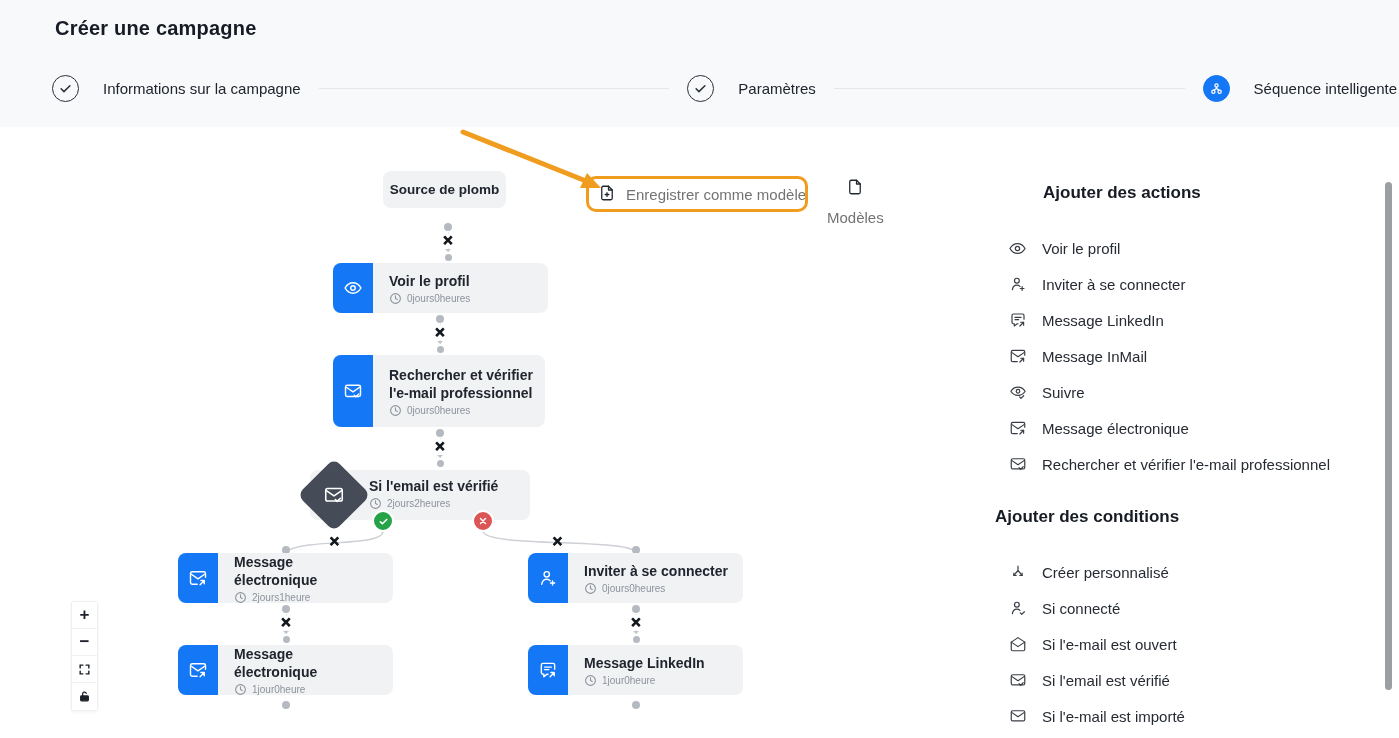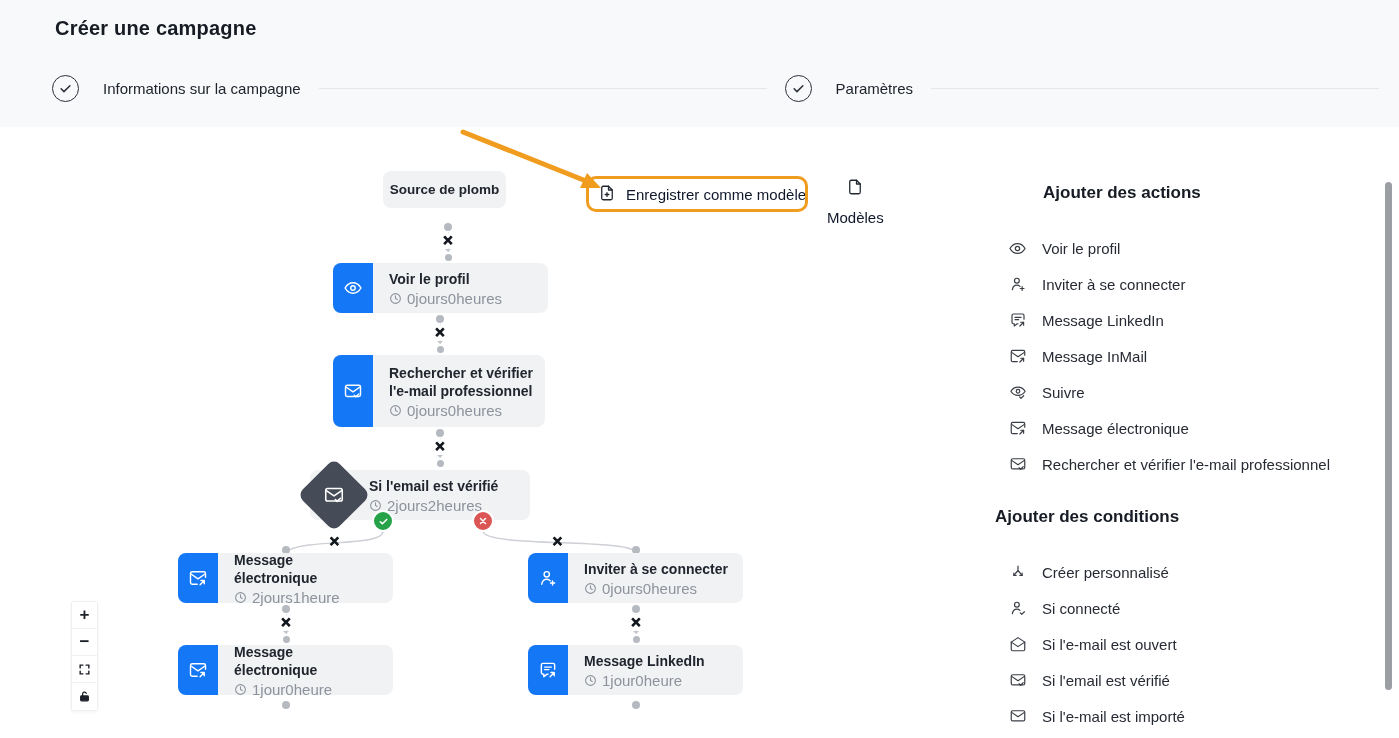--- a/index.html
+++ b/index.html
@@ -13,29 +13,29 @@
   .step { display:flex; align-items:center; gap:24px; flex:0 0 auto; }
   .step-circle { width:27px; height:27px; border-radius:50%; border:1.6px solid #2a3039; display:flex; align-items:center; justify-content:center; background:transparent; }
   .step-circle.filled { background:#1477f5; border-color:#1477f5; }
   .step-label { font-size:15px; color:#20242c; white-space:nowrap; }
   .step-line { flex:1 1 auto; height:1px; background:#e3e6ea; margin:0 18px; }
 
   
   .canvas { position:absolute; left:0; top:127px; width:1399px; height:611px; background:#ffffff; }
 
   
-  .tool-btn { position:absolute; height:32px; display:flex; align-items:center; gap:10px; font-size:15px; color:#0f172a; cursor:pointer; background:none; border:none; font-family:inherit; }
+  .tool-btn { position:absolute; height:32px; display:flex; align-items:center; gap:10px; font-size:15px; color:#737373; cursor:pointer; background:none; border:none; font-family:inherit; }
   .hl-ring { position:absolute; left:586px; top:49px; width:222px; height:36px; border:3px solid #f09c1e; border-radius:10px; pointer-events:none; }
 
   
   .node { position:absolute; display:flex; border-radius:8px; background:#f1f2f4; }
   .node-icon { width:40px; border-radius:8px 0 0 8px; background:#1477f5; display:flex; align-items:center; justify-content:center; color:#fff; flex:0 0 40px; }
   .node-body { padding:8px 14px 8px 16px; display:flex; flex-direction:column; justify-content:center; gap:2px; }
   .node-title { font-size:14px; font-weight:700; color:#20252e; line-height:18px; }
-  .node-delay { display:flex; align-items:center; gap:5px; font-size:15px; color:#8d939c; }
+  .node-delay { display:flex; align-items:center; gap:5px; font-size:10px; color:#8d939c; }
   .source-node { position:absolute; background:#f1f2f4; border-radius:8px; display:flex; align-items:center; justify-content:center; font-size:13.5px; font-weight:700; color:#20252e; }
 
   
   .cond-body { position:absolute; background:#f1f2f4; border-radius:8px; }
   .cond-text { position:absolute; left:59px; top:7px; display:flex; flex-direction:column; gap:2px; }
   .diamond { position:absolute; width:52px; height:52px; background:#454c57; border-radius:8px; transform:rotate(45deg); display:flex; align-items:center; justify-content:center; }
   .diamond svg { transform:rotate(-45deg); }
   .badge { position:absolute; width:22px; height:22px; border-radius:50%; display:flex; align-items:center; justify-content:center; border:2px solid #fff; }
   .badge.yes { background:#26a348; }
   .badge.no { background:#dc5555; }
@@ -88,20 +88,31 @@
     <div class="step-line"></div>
     <div class="step">
       <span class="step-circle">
         <svg width="15" height="15" viewBox="0 0 24 24" fill="none" stroke="#2a3039" stroke-width="2.4" stroke-linecap="round" stroke-linejoin="round">
             <path d="M5 12.5l4.5 4.5L19 7.5"></path>
           </svg>
       </span>
       <span class="step-label">Paramètres</span>
     </div>
     <div class="step-line"></div>
+    <div class="step">
+      <span class="step-circle filled">
+        <svg width="15" height="15" viewBox="0 0 24 24" fill="none" stroke="#ffffff" stroke-width="2" stroke-linecap="round">
+            <circle cx="12" cy="7" r="2.6"></circle>
+            <circle cx="7" cy="17" r="2.6"></circle>
+            <circle cx="17" cy="17" r="2.6"></circle>
+            <path d="M12 9.6v2.4M12 12l-4 2.6M12 12l4 2.6"></path>
+          </svg>
+      </span>
+      <span class="step-label">Séquence intelligente</span>
+    </div>
   </div>
 </div>
 
 <div class="canvas">
 
   <button class="tool-btn" style="left:598px; top:51px;">
     <span>
       <svg width="18" height="18" viewBox="0 0 24 24" fill="none" stroke="#21262f" stroke-width="1.7" stroke-linecap="round" stroke-linejoin="round">
           <path d="M14 3H7a2 2 0 0 0-2 2v14a2 2 0 0 0 2 2h10a2 2 0 0 0 2-2V8l-5-5z"></path>
           <path d="M14 3v5h5"></path>

